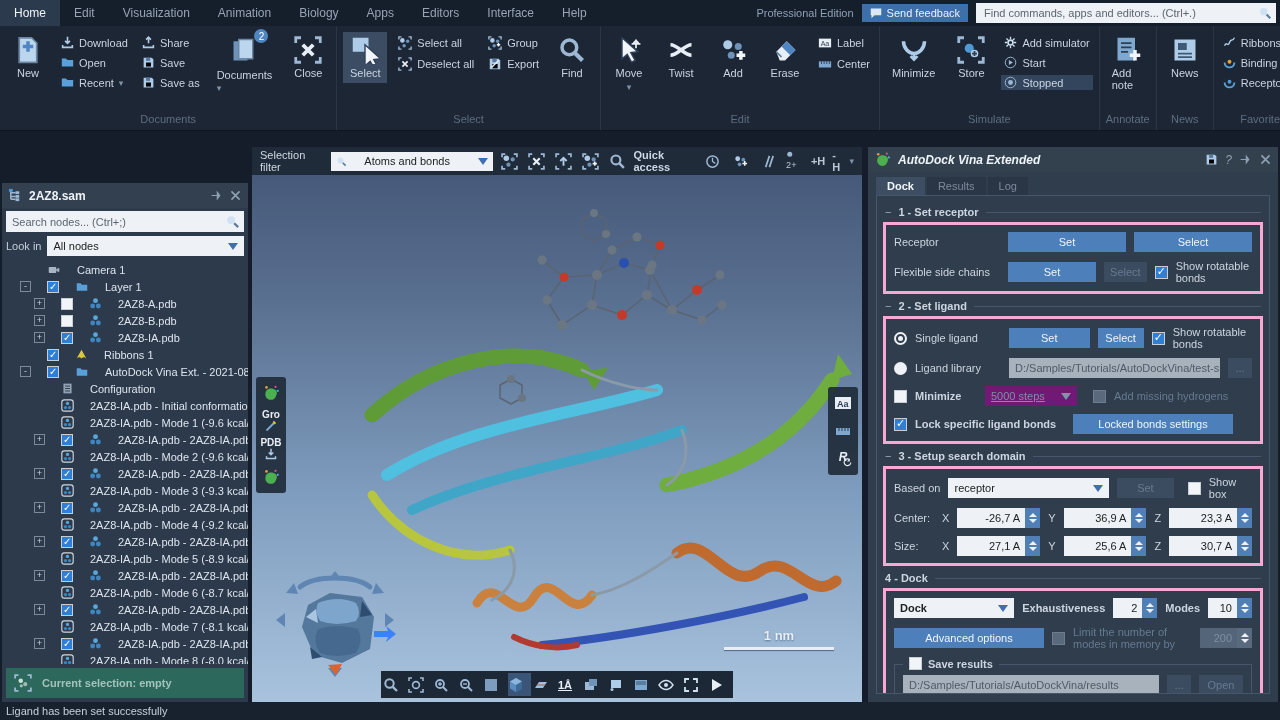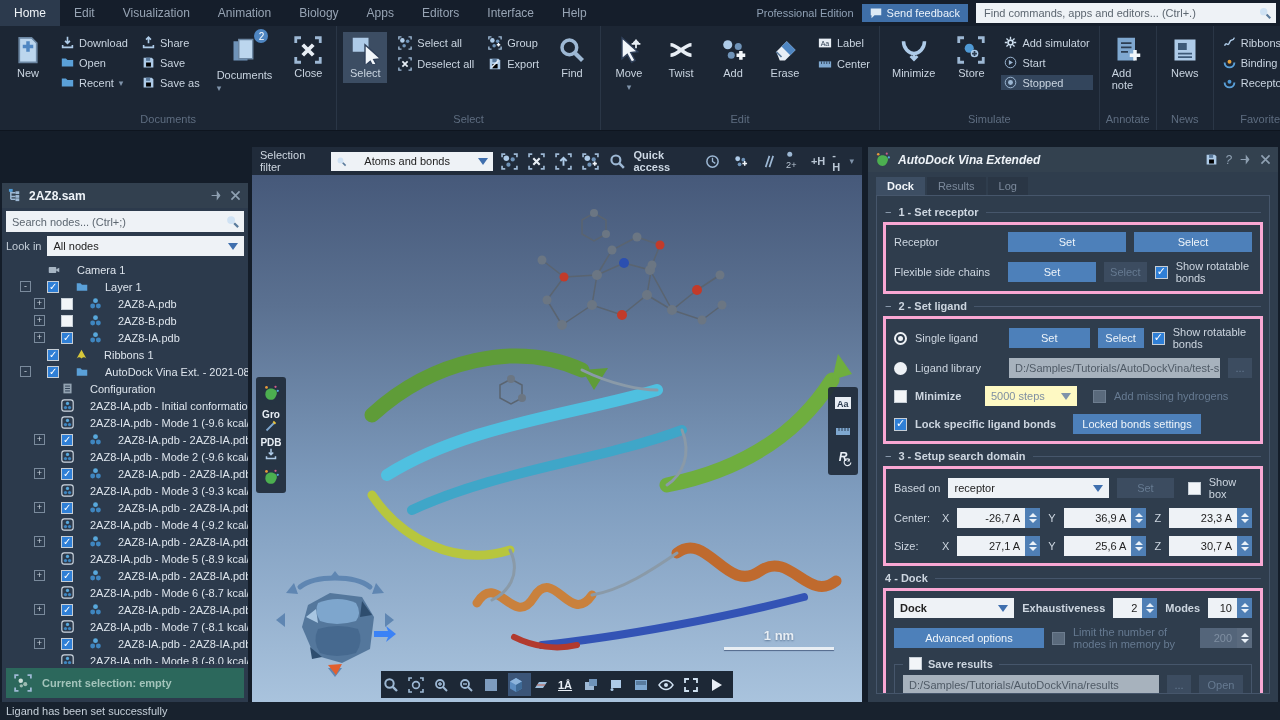--- a/index.html
+++ b/index.html
@@ -110,21 +110,21 @@
   .txtin { height:20px; background:#a7b2bd; color:#4f5a66; font-size:11px; display:flex; align-items:center; padding:0 6px; overflow:hidden; white-space:nowrap; }
   .spin { height:20px; background:#eef2f6; display:flex; align-items:stretch; }
   .spin .val { flex:1; display:flex; align-items:center; justify-content:flex-end; padding:0 5px; color:#222; font-size:11px; }
   .spin .arrows { width:15px; background:#4f7fb5; display:flex; flex-direction:column; align-items:center; justify-content:center; gap:2px; }
   .spin .arrows i { width:0; height:0; border-left:4px solid transparent; border-right:4px solid transparent; }
   .spin .arrows i.up { border-bottom:4px solid #eaf1f8; }
   .spin .arrows i.dn { border-top:4px solid #eaf1f8; }
   .spin.dis { background:#54657a; } .spin.dis .val { color:#7f8fa2; } .spin.dis .arrows { background:#5a6a7e; }
   .wdrop { height:20px; background:#eef2f6; color:#222; font-size:11px; display:flex; align-items:center; padding:0 6px; }
   .wdrop .tri { margin-left:auto; width:0; height:0; border-left:5px solid transparent; border-right:5px solid transparent; border-top:7px solid #3f6fae; }
-  .wdrop.dis { background:#fef9c3; color:#7f8fa2; } .wdrop.dis .tri { border-top-color:#7f93aa; }
+  .wdrop.dis { background:#701a75; color:#7f8fa2;text-decoration:underline; } .wdrop.dis .tri { border-top-color:#7f93aa; }
   .fieldset { border:1px solid #46566b; padding:10px 8px 8px; position:relative; display:flex; flex-direction:column; gap:16px; margin-top:6px; }
   .fieldset .legend { position:absolute; top:-8px; left:8px; background:#2f3d4d; padding:0 6px; display:flex; align-items:center; gap:6px; font-size:11px; color:#cdd6e0; font-weight:bold; }
   .dim { color:#667a91; }
   .gearbtn { width:26px; height:20px; background:#4d80ba; display:flex; align-items:center; justify-content:center; }
 </style>
 </head>
 <body>
 
 <svg width="0" height="0" style="position:absolute">
   <defs>
@@ -1198,21 +1198,21 @@
           <span class="wdrop dis" style="width:92px">
               <span>5000 steps</span>
               <span class="tri"></span>
             </span>
           <span class="rcb dis" style="margin-left:8px"></span>
           <span class="dim">Add missing hydrogens</span>
         </div>
         <div class="row">
           <span class="rcb checked"></span>
           <span class="lab" style="width:150px;font-weight:bold">Lock specific ligand bonds</span>
-          <span class="btn" style="width:128px">Locked bonds settings</span>
+          <span class="btn" style="width:160px">Locked bonds settings</span>
         </div>
       </div>
 
       <div class="sec-head">
           <span class="minus">−</span>
           <span>3 - Setup search domain</span>
         </div>
       <div class="sec-box">
         <div class="row">
           <span class="lab">Based on</span>

